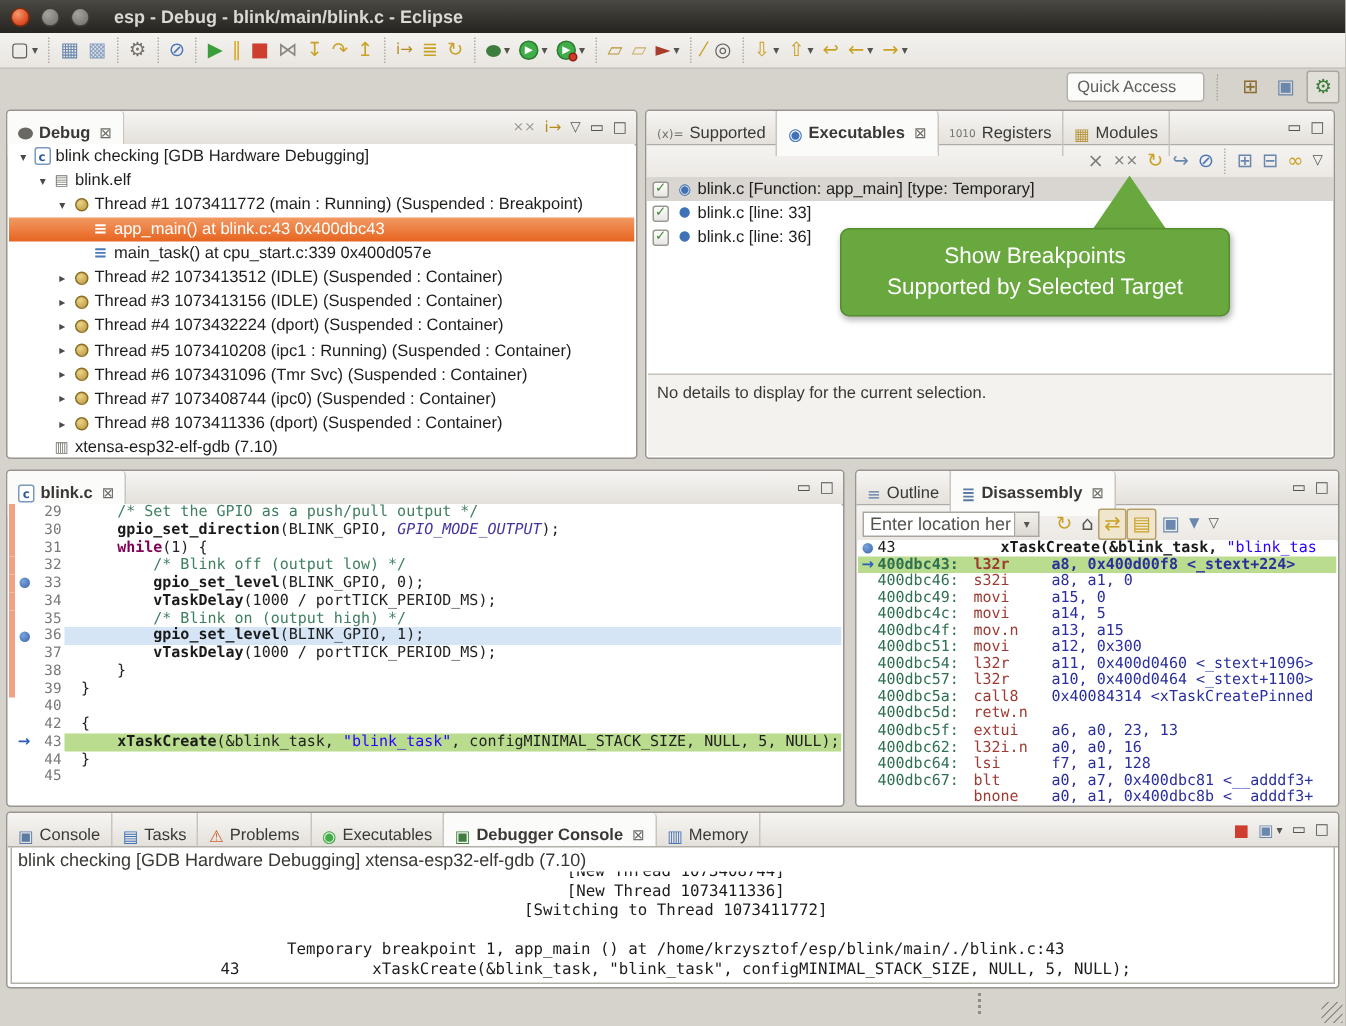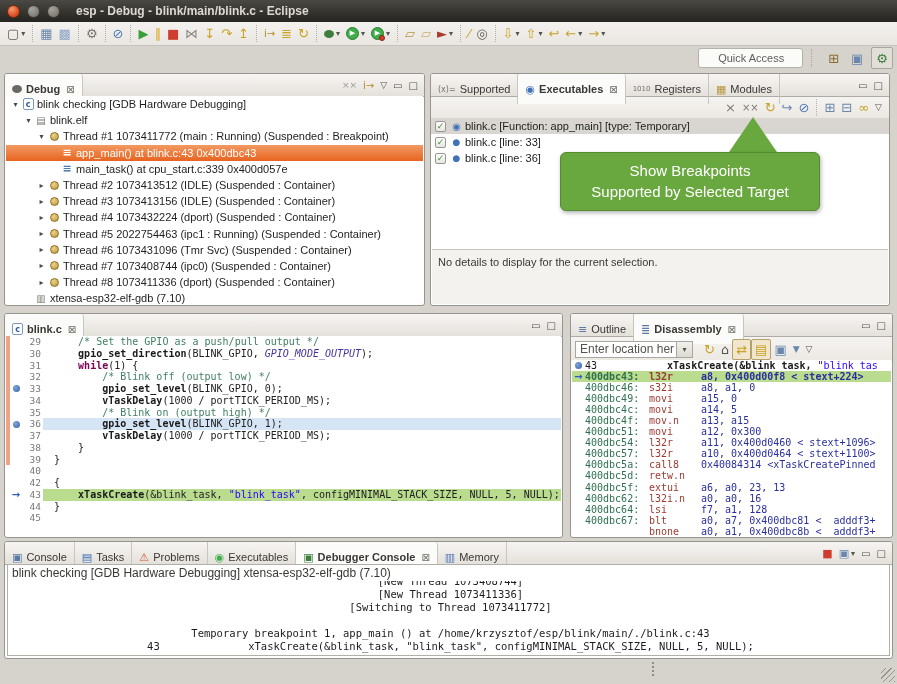--- a/index.html
+++ b/index.html
@@ -26,21 +26,21 @@
   .tbsep{border-left:1px dotted #b1aea8;height:17px;margin:0 4px;}
   .circ{width:13px;height:13px;border-radius:50%;display:inline-flex;align-items:center;justify-content:center;position:relative;
         border:1px solid #2c7a33;box-sizing:border-box;}
   .circ .circ-g{color:#fff;font-size:7px;font-family:"DejaVu Sans",sans-serif;line-height:11px;}
   .circ .badge{position:absolute;right:-2px;bottom:-2px;width:6px;height:6px;border-radius:50%;background:#cf3d2f;border:1px solid #8e1f14;box-sizing:border-box;}
   .bugdot{width:10px;height:8px;border-radius:50%;display:inline-block;}
 
   
   #qa-row{position:absolute;right:4px;top:46px;height:24px;display:flex;align-items:center;}
   #qa-box{width:84px;height:18px;border:1px solid #b3b0aa;border-radius:3px;background:#fbfbfa;
-          color:#5f5d58;font-size:11px;display:flex;align-items:center;padding-left:19px;}
+          color:#5f5d58;font-size:11px;display:flex;align-items:center;padding-left:6px;}
   #qa-sep{border-left:1px dotted #a7a49e;height:18px;margin:0 8px;}
   .persp{display:inline-flex;align-items:center;height:20px;padding:0 4px;border-radius:2px;margin-left:4px;}
   .persp.pressed{border:1px solid #a9a6a0;background:#e2dfd9;}
 
   
   .panel{position:absolute;background:#fff;border:1px solid #989590;border-radius:3px;overflow:hidden;box-sizing:border-box;}
   .tabbar{height:22px;background:linear-gradient(#f7f5f3,#e4e1db);border-bottom:1px solid #aeaba5;
           display:flex;align-items:stretch;font-size:11px;color:#3a3834;}
   .tab{display:flex;align-items:center;gap:4px;padding:15px 7px;border-right:1px solid #c9c6c0;white-space:nowrap;}
   .tab.active{background:#fbfbfa;font-weight:bold;border-top-left-radius:3px;border-top-right-radius:3px;}
@@ -343,21 +343,21 @@
           <span class="ticn">
             <span class="thr"></span>
           </span>
           <span class="tlabel">Thread #4 1073432224 (dport) (Suspended : Container)</span>
         </div>
         <div class="trow" style="padding-left: 30px;">
           <span class="texp">▸</span>
           <span class="ticn">
             <span class="thr"></span>
           </span>
-          <span class="tlabel">Thread #5 2022754463 (ipc1 : Running) (Suspended : Container)</span>
+          <span class="tlabel">Thread #5 1073410208 (ipc1 : Running) (Suspended : Container)</span>
         </div>
         <div class="trow" style="padding-left: 30px;">
           <span class="texp">▸</span>
           <span class="ticn">
             <span class="thr"></span>
           </span>
           <span class="tlabel">Thread #6 1073431096 (Tmr Svc) (Suspended : Container)</span>
         </div>
         <div class="trow" style="padding-left: 30px;">
           <span class="texp">▸</span>

